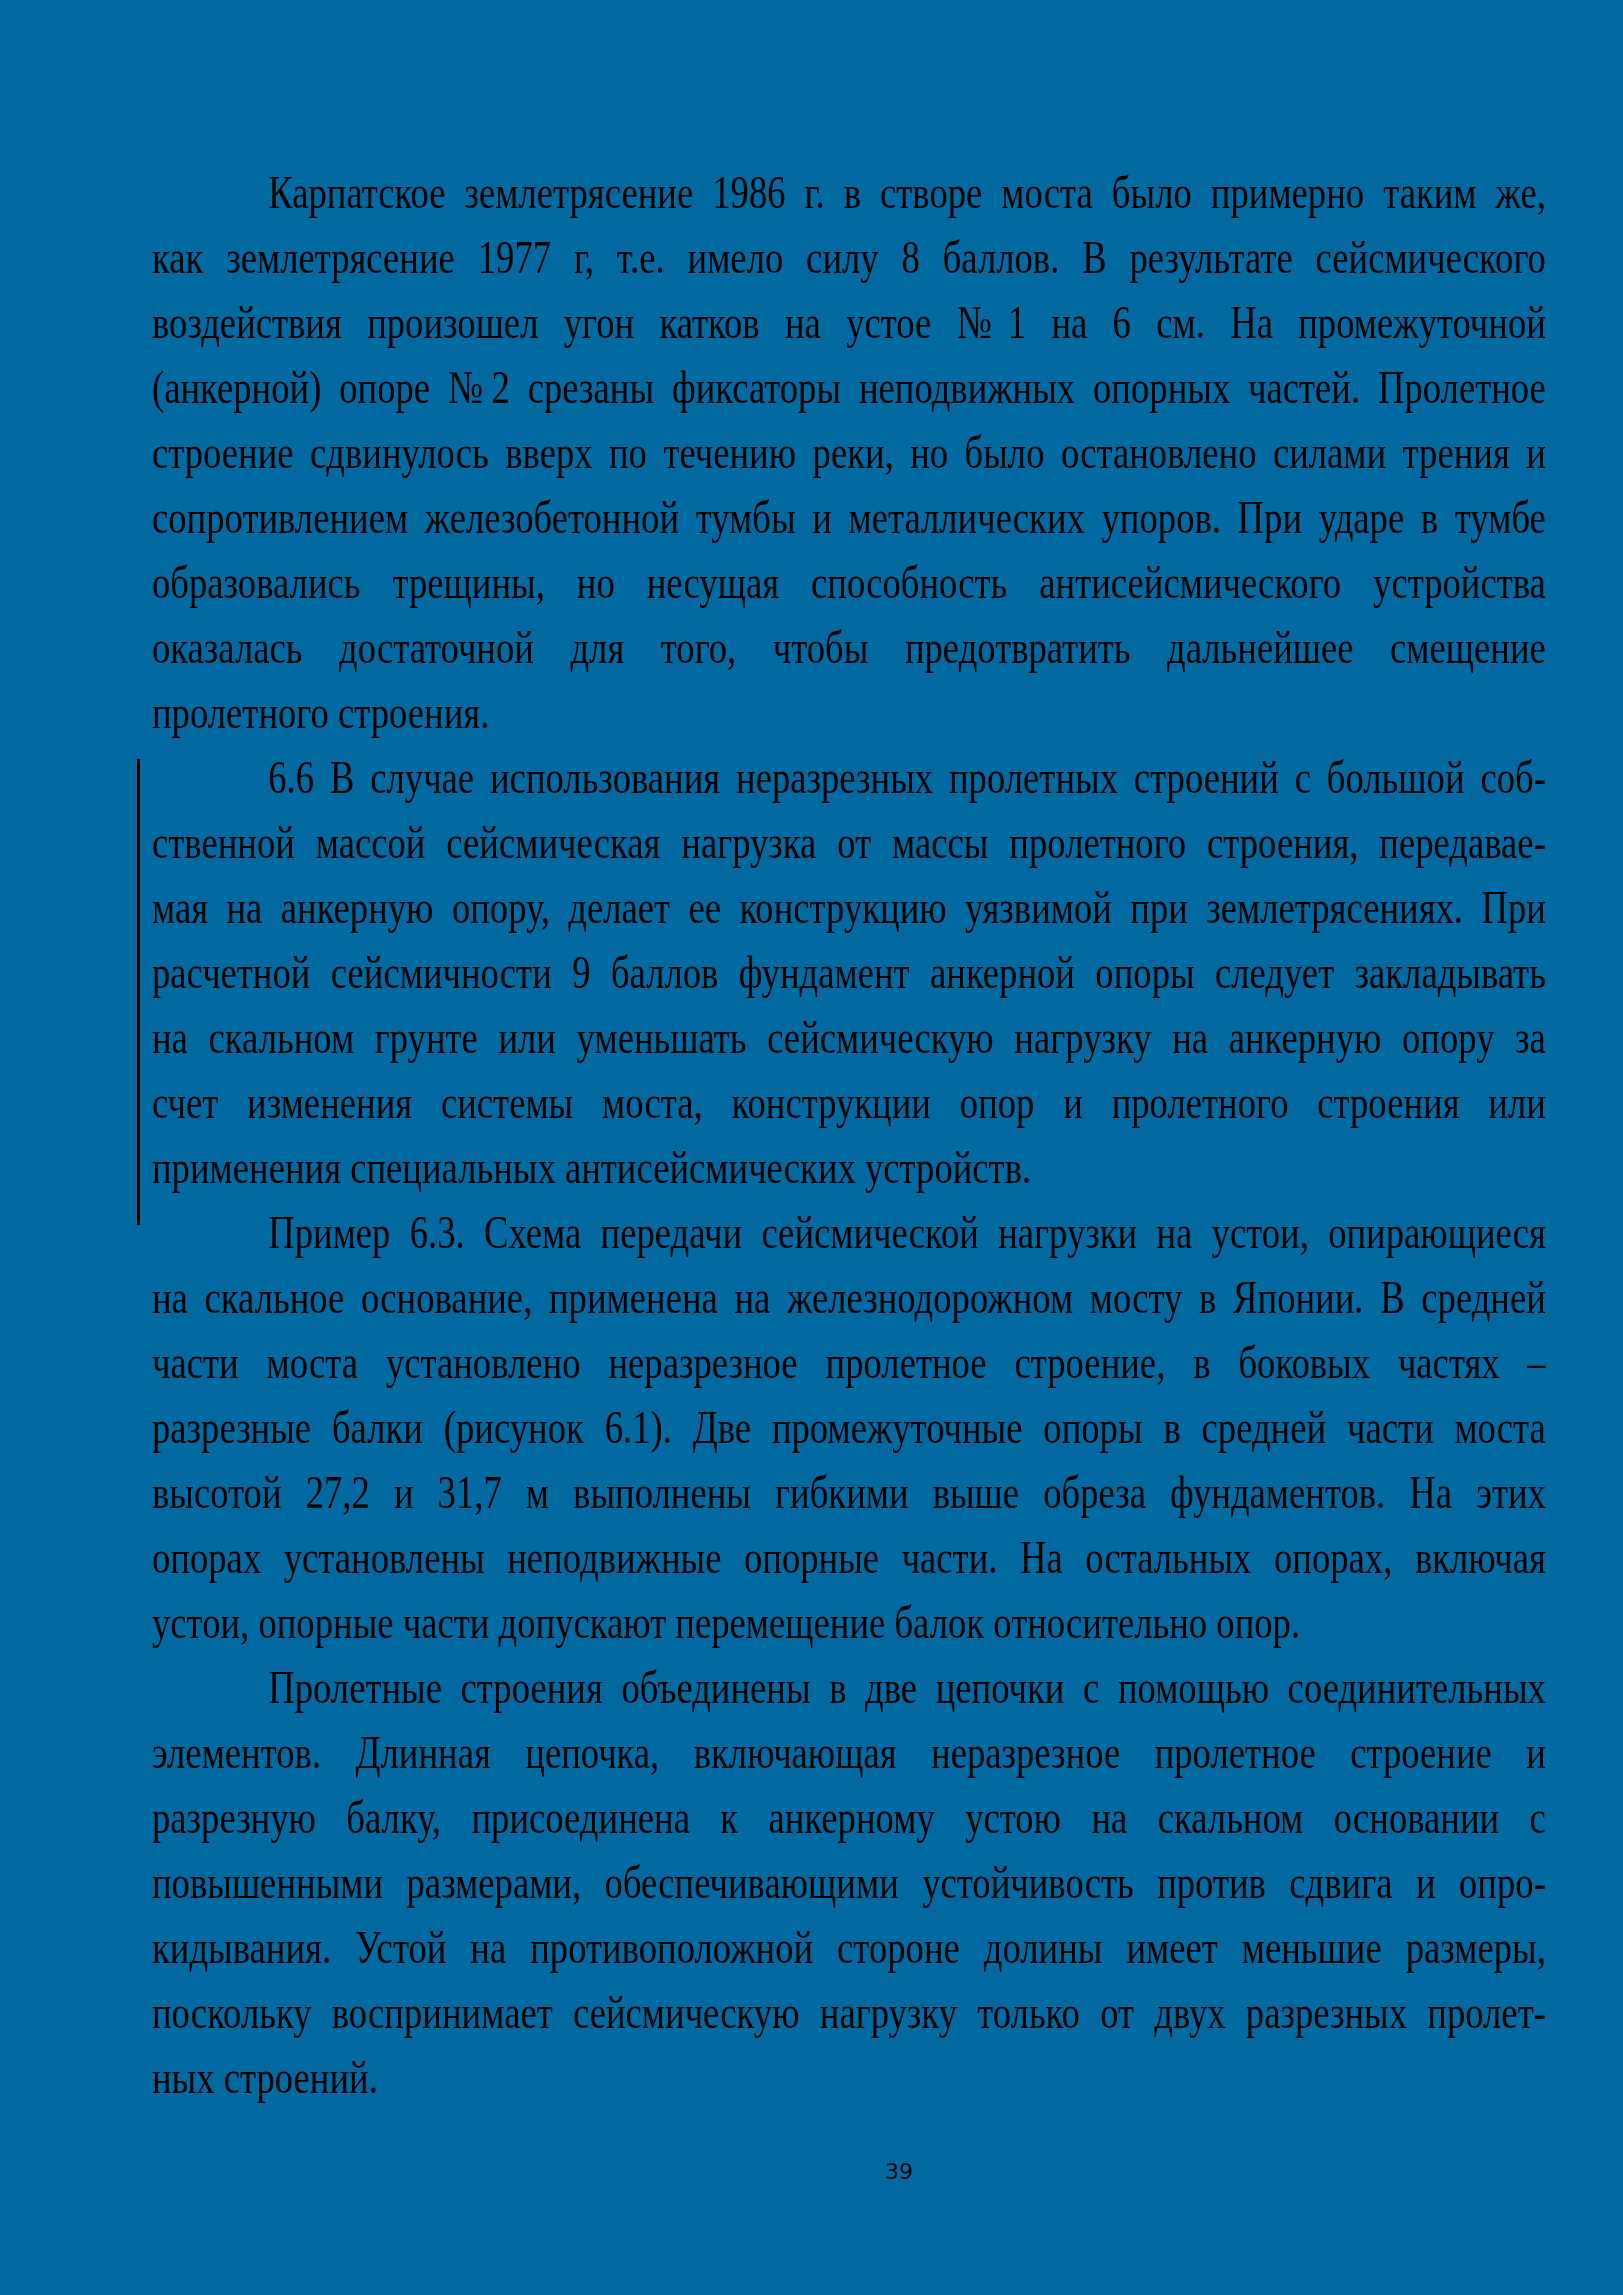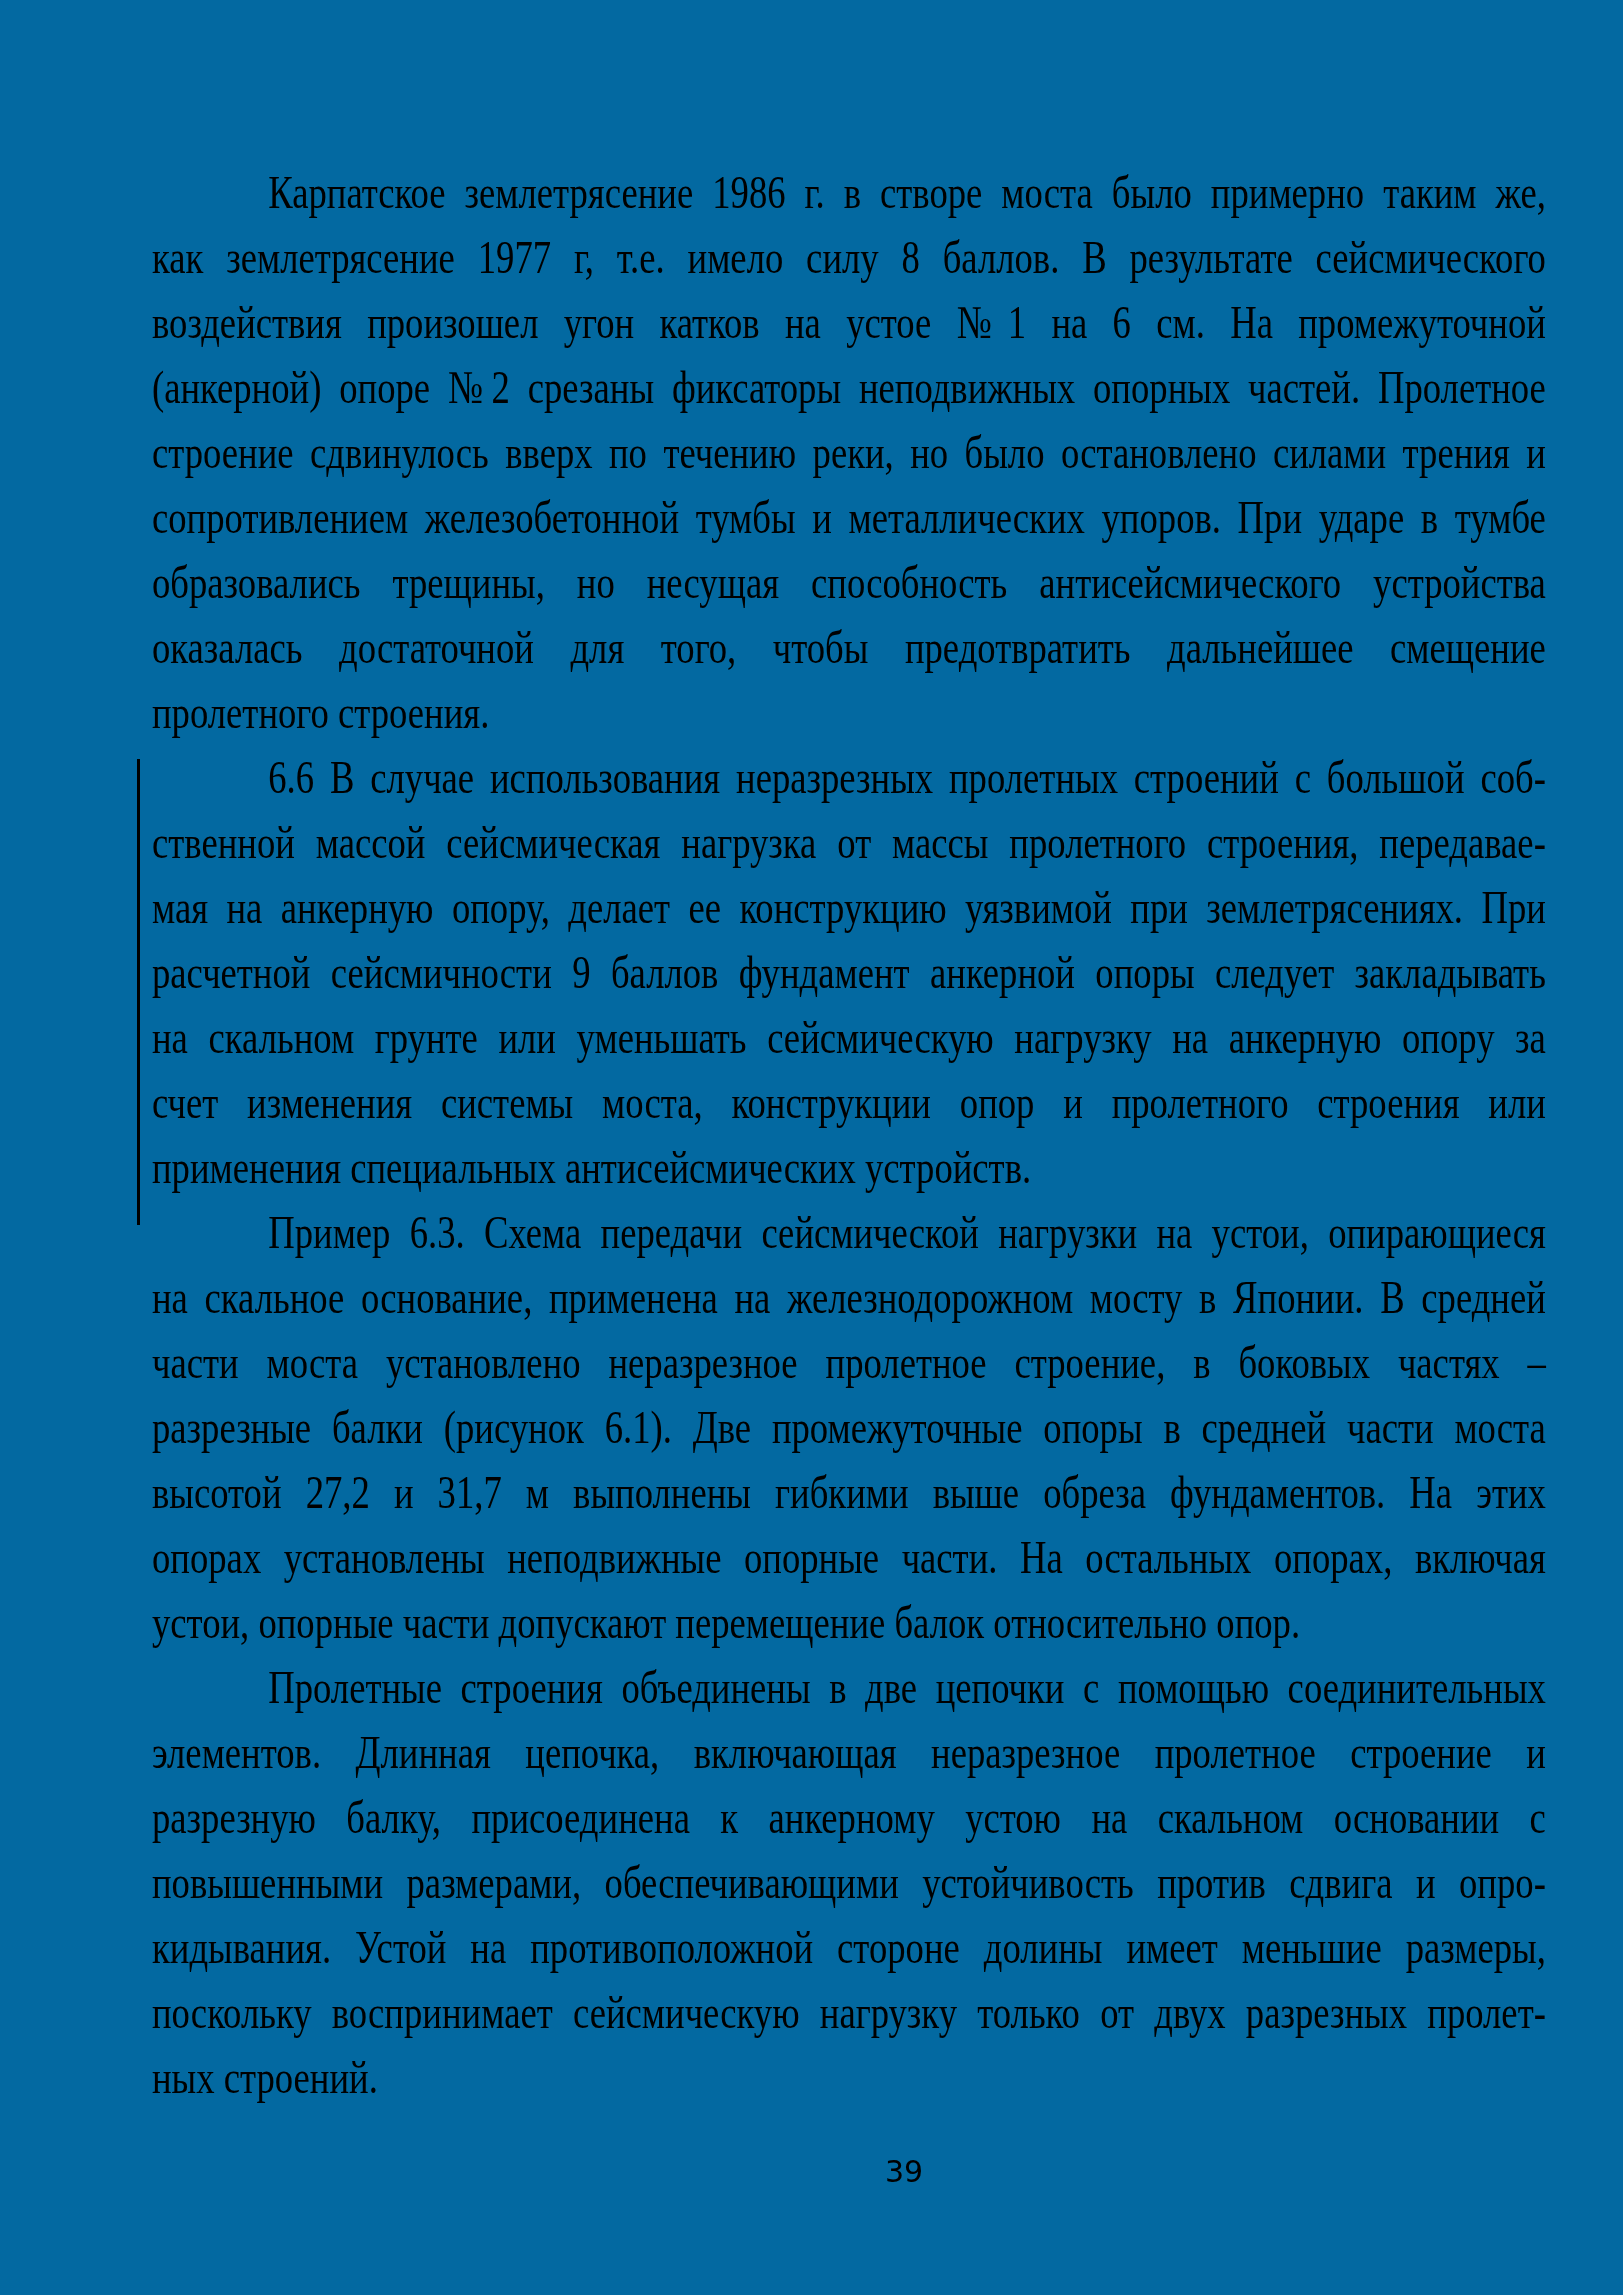--- a/index.html
+++ b/index.html
@@ -49,21 +49,21 @@
     text-align-last: justify;
   }
   .first {
     text-indent: 149px;
   }
   .pagenum {
     position: absolute;
     left: 885px;
     top: 2157px;
     font-family: "DejaVu Sans", sans-serif;
-    font-size: 30px;
+    font-size: 22px;
     line-height: 30px;
     color: #000000;
   }
 </style>
 </head>
 <body>
 
 <div class="page">
 
   <div class="changebar"></div>

